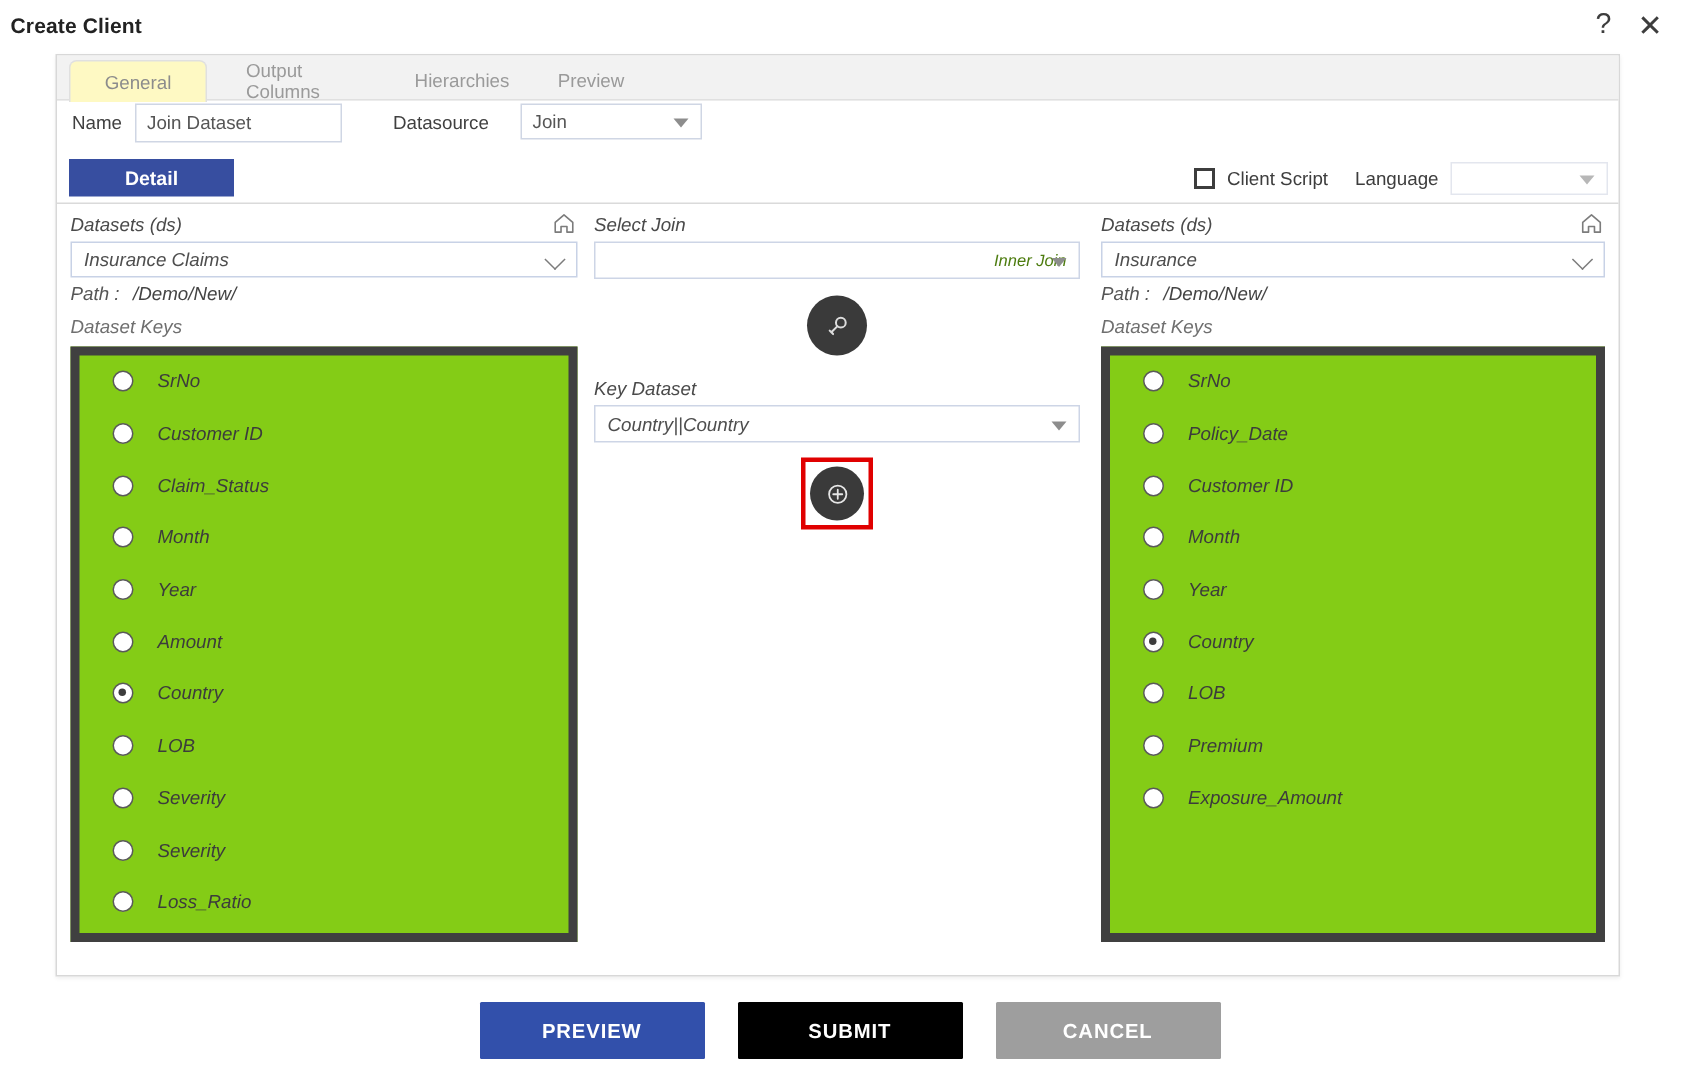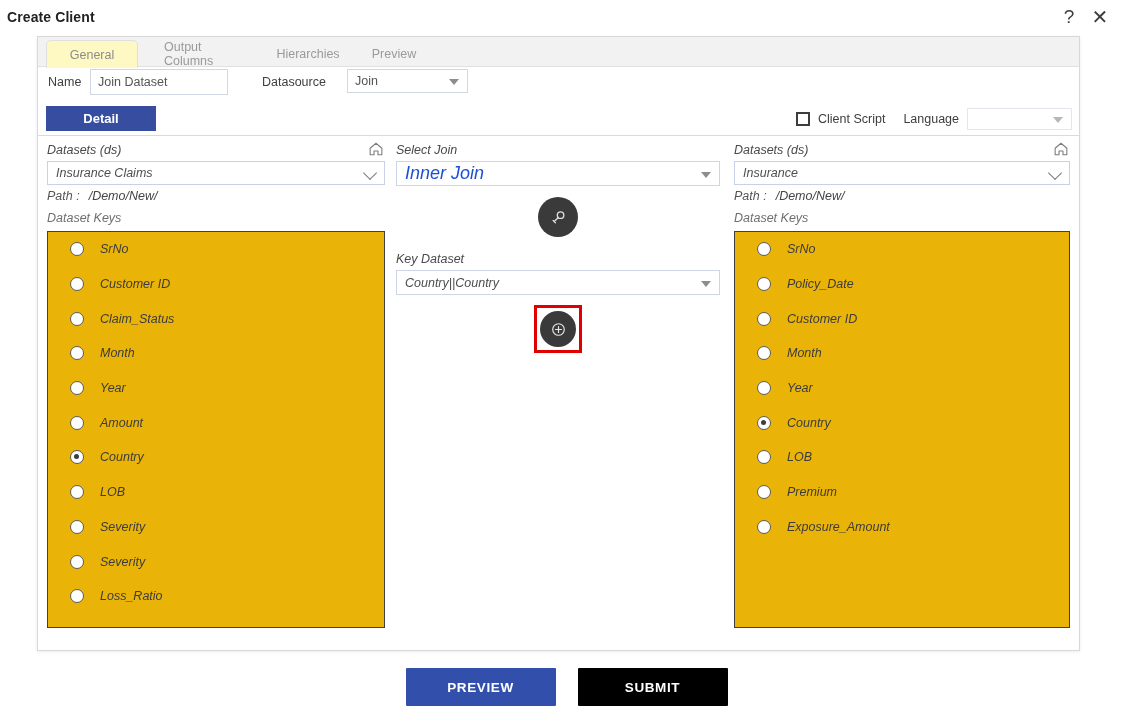--- a/index.html
+++ b/index.html
@@ -147,21 +147,21 @@
     position: absolute; top: 52px; left: 0;
     font-size: 12.5px; color: #565656;
   }
   .path-line .pv { color: #444444; margin-left: 9px; }
   .keys-label {
     position: absolute; top: 74px; left: 0;
     font-size: 12.5px; color: #6f6f6f;
   }
   .keys-box {
     position: absolute; top: 94px; left: 0;
-    border: 1px solid #404040; background: #eab308;
+    border: 6px solid #404040; background: #84cc16;
     overflow: hidden;
   }
   #keys-left  { width: 338px; height: 397px; }
   #keys-right { width: 336px; height: 397px; }
   .key-row {
     height: 34.7px; display: flex; align-items: center;
     padding-left: 22px; cursor: pointer;
   }
   .radio {
     width: 14px; height: 14px; border-radius: 50%;
@@ -177,21 +177,21 @@
     margin-left: 16px; font-size: 12.5px; color: #3c3c3c;
     white-space: nowrap;
   }
 
   
   #mid-join-label { position: absolute; top: 6px; left: 0; font-size: 12.5px; color: #4a4a4a; }
   #join-select {
     position: absolute; top: 24px; left: 0; width: 324px; height: 25px;
     border: 1px solid #cdd5e6; background: #ffffff;
     display: flex; align-items: center; padding: 0 8px;
-    font-size: 18px; color: #1d4ed8; cursor: pointer;
+    font-size: 11px; color: #4d7c0f; cursor: pointer; justify-content: flex-end;
   }
   #key-circle {
     position: absolute; left: 142px; top: 60px;
     width: 40px; height: 40px; border-radius: 50%;
     background: #3a3a3a;
     display: flex; align-items: center; justify-content: center;
     cursor: pointer;
   }
   #keyds-label { position: absolute; top: 115px; left: 0; font-size: 12.5px; color: #4a4a4a; }
   #keyds-select {
@@ -420,13 +420,14 @@
           </div>
         </div>
     </div>
 
   </div>
 </div>
 
 <div id="footer">
   <button class="foot-btn" id="btn-preview" style="background: rgb(50, 80, 171);">PREVIEW</button>
   <button class="foot-btn" id="btn-submit" style="background: rgb(0, 0, 0);">SUBMIT</button>
+  <button class="foot-btn" id="btn-cancel" style="background: rgb(158, 158, 158);">CANCEL</button>
 </div>
 
 </body></html>

